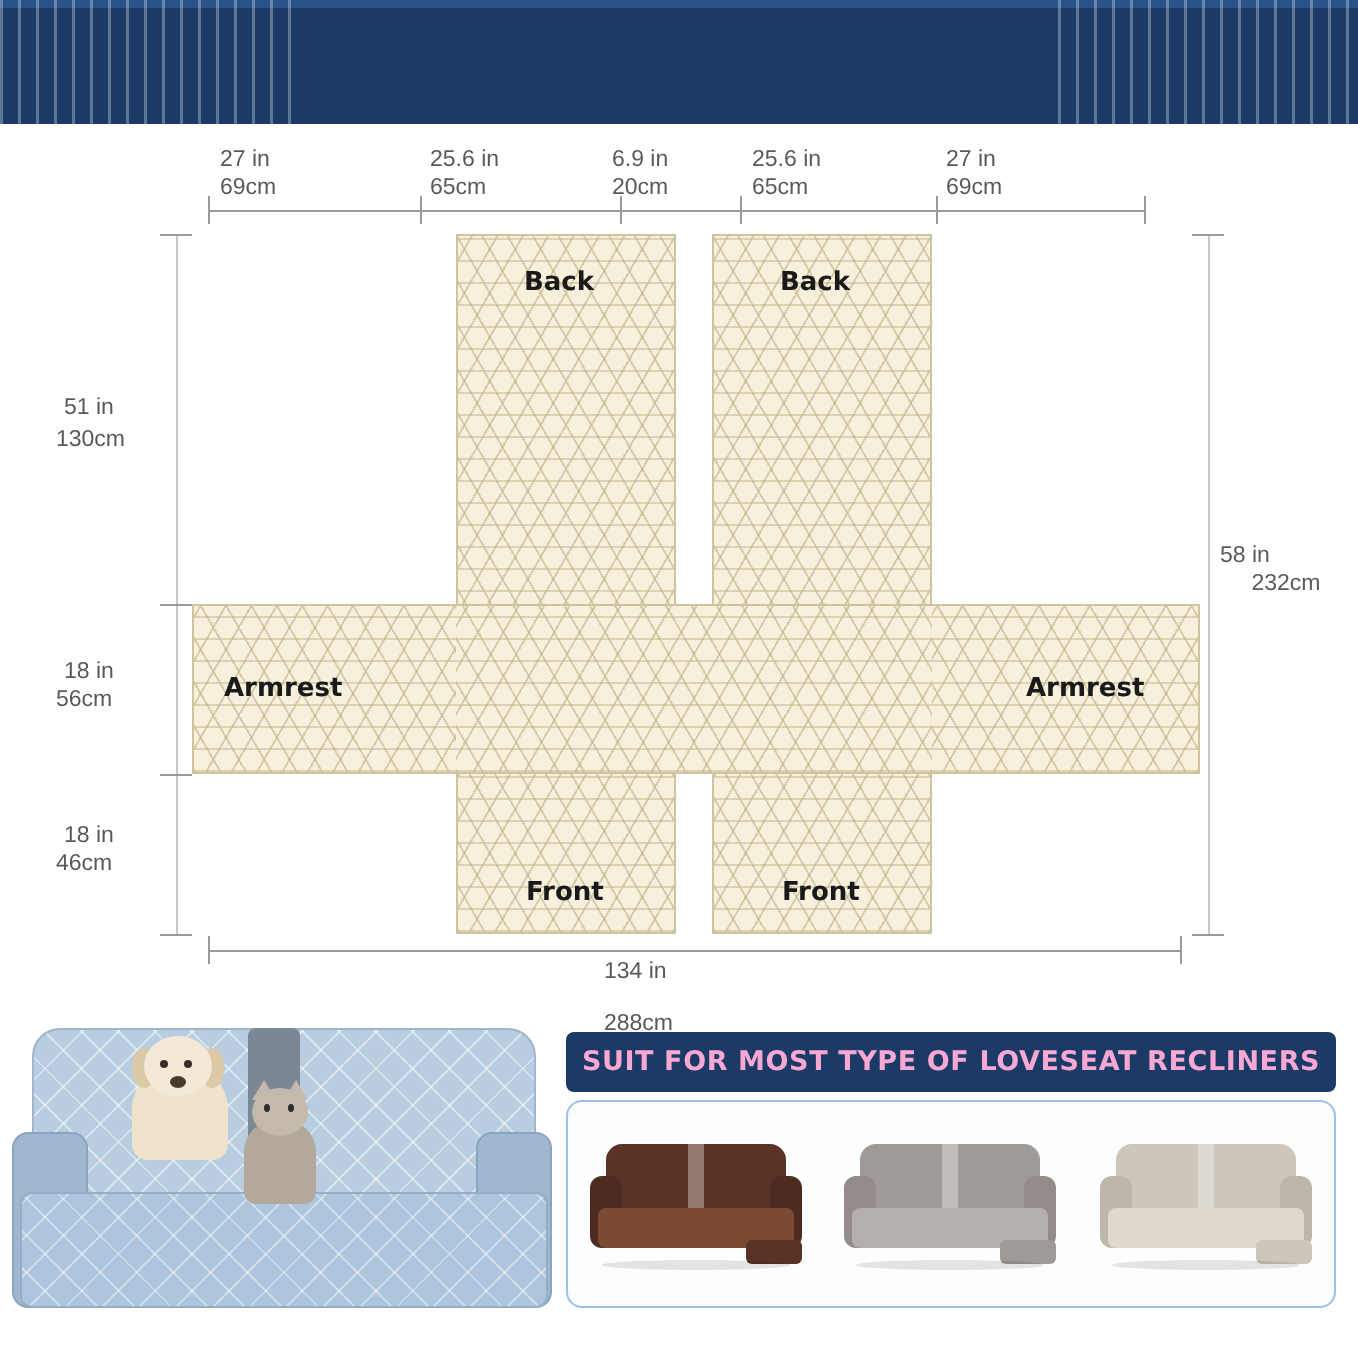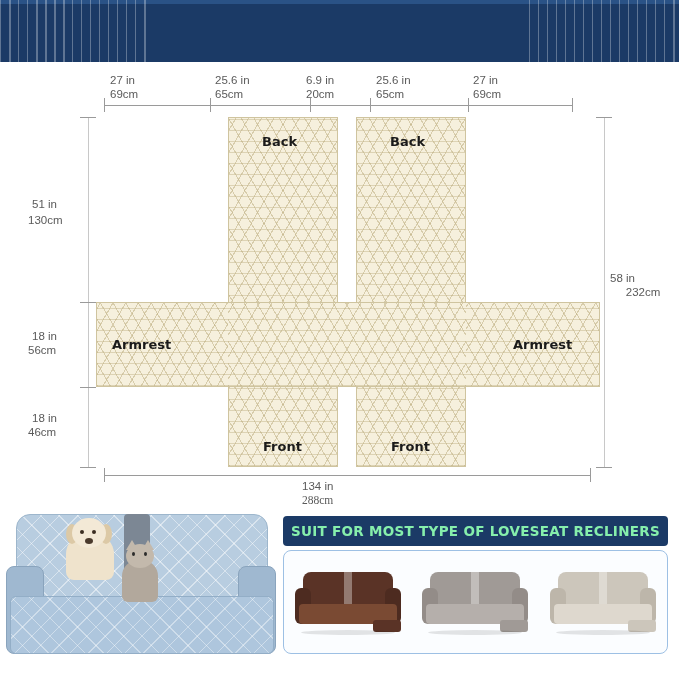--- a/index.html
+++ b/index.html
@@ -125,21 +125,21 @@
   
   .suit-panel{
     position:absolute;left:283px;top:516px;width:385px;height:142px;
   }
   .suit-header{
     position:absolute;left:0;top:0;width:385px;height:30px;
     background:#1b3a66;border-radius:4px;
     display:flex;align-items:center;justify-content:center;
   }
   .suit-header-text{
-    color:#86efac;font-size:13.5px;font-weight:bold;letter-spacing:.3px;
+    color:#f9a8d4;font-size:13.5px;font-weight:bold;letter-spacing:.3px;
     font-family:"DejaVu Sans", sans-serif;
   }
   .suit-body{
     position:absolute;left:0;top:34px;width:385px;height:104px;
     border:1.5px solid #9dc0e4;border-radius:8px;background:#fbfdff;
     display:flex;align-items:center;justify-content:space-around;
     box-sizing:border-box;
   }
   .mini-sofa{position:relative;width:106px;height:72px;}
   .ms-back{position:absolute;left:8px;top:6px;width:90px;height:34px;border-radius:8px 8px 2px 2px;}
@@ -222,21 +222,21 @@
   <div class="label" style="left:390px;top:72px;">Back</div>
   <div class="label" style="left:112px;top:275px;">Armrest</div>
   <div class="label" style="left:513px;top:275px;">Armrest</div>
   <div class="label" style="left:263px;top:377px;">Front</div>
   <div class="label" style="left:391px;top:377px;">Front</div>
 
   <div class="line hline" style="left:104px;top:413px;width:487px;"></div>
   <div class="tick vline" style="left:104px;top:406px;width:1px;height:14px;"></div>
   <div class="tick vline" style="left:590px;top:406px;width:1px;height:14px;"></div>
   <div class="dim-text" style="left:302px;top:418px;width:90px;">134 in</div>
-  <div class="dim-text" style="left:302px;top:432px;width:90px;font-family:Liberation Serif, serif;">288cm</div>
+  <div class="dim-text" style="left:302px;top:444px;width:90px;">288cm</div>
 </div>
 
 <div class="photo">
   <div class="sofa-back"></div>
   <div class="sofa-gap"></div>
   <div class="sofa-arm-l"></div>
   <div class="sofa-arm-r"></div>
   <div class="sofa-seat"></div>
   <div class="dog">
     <div class="body"></div>

